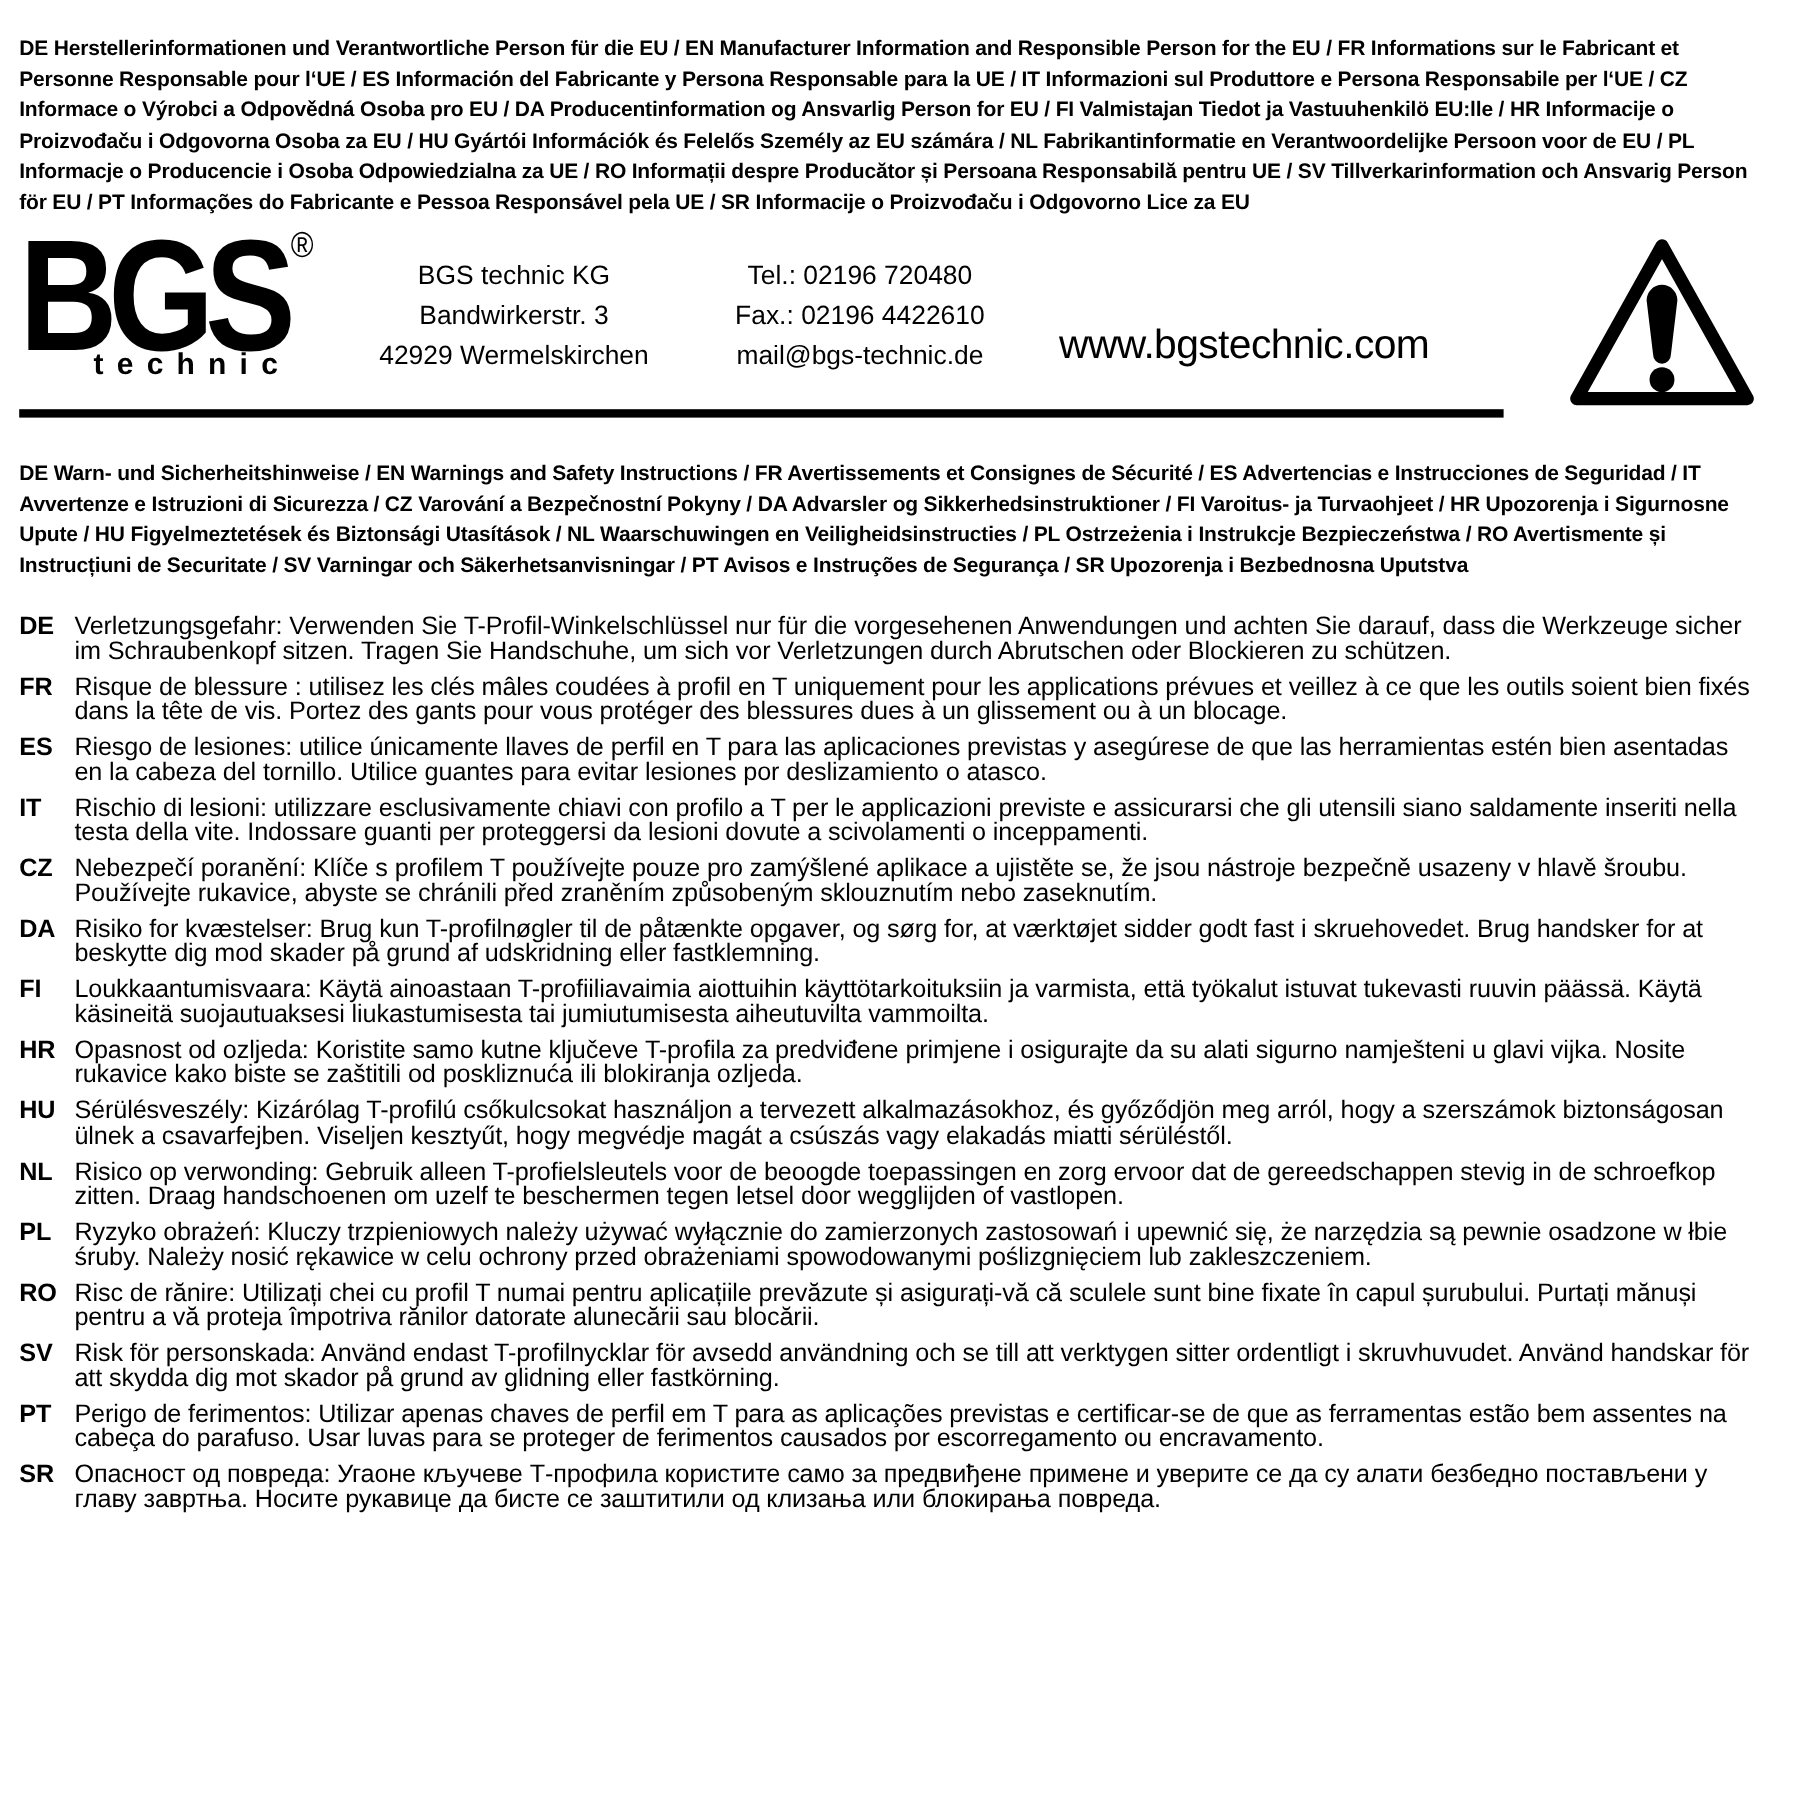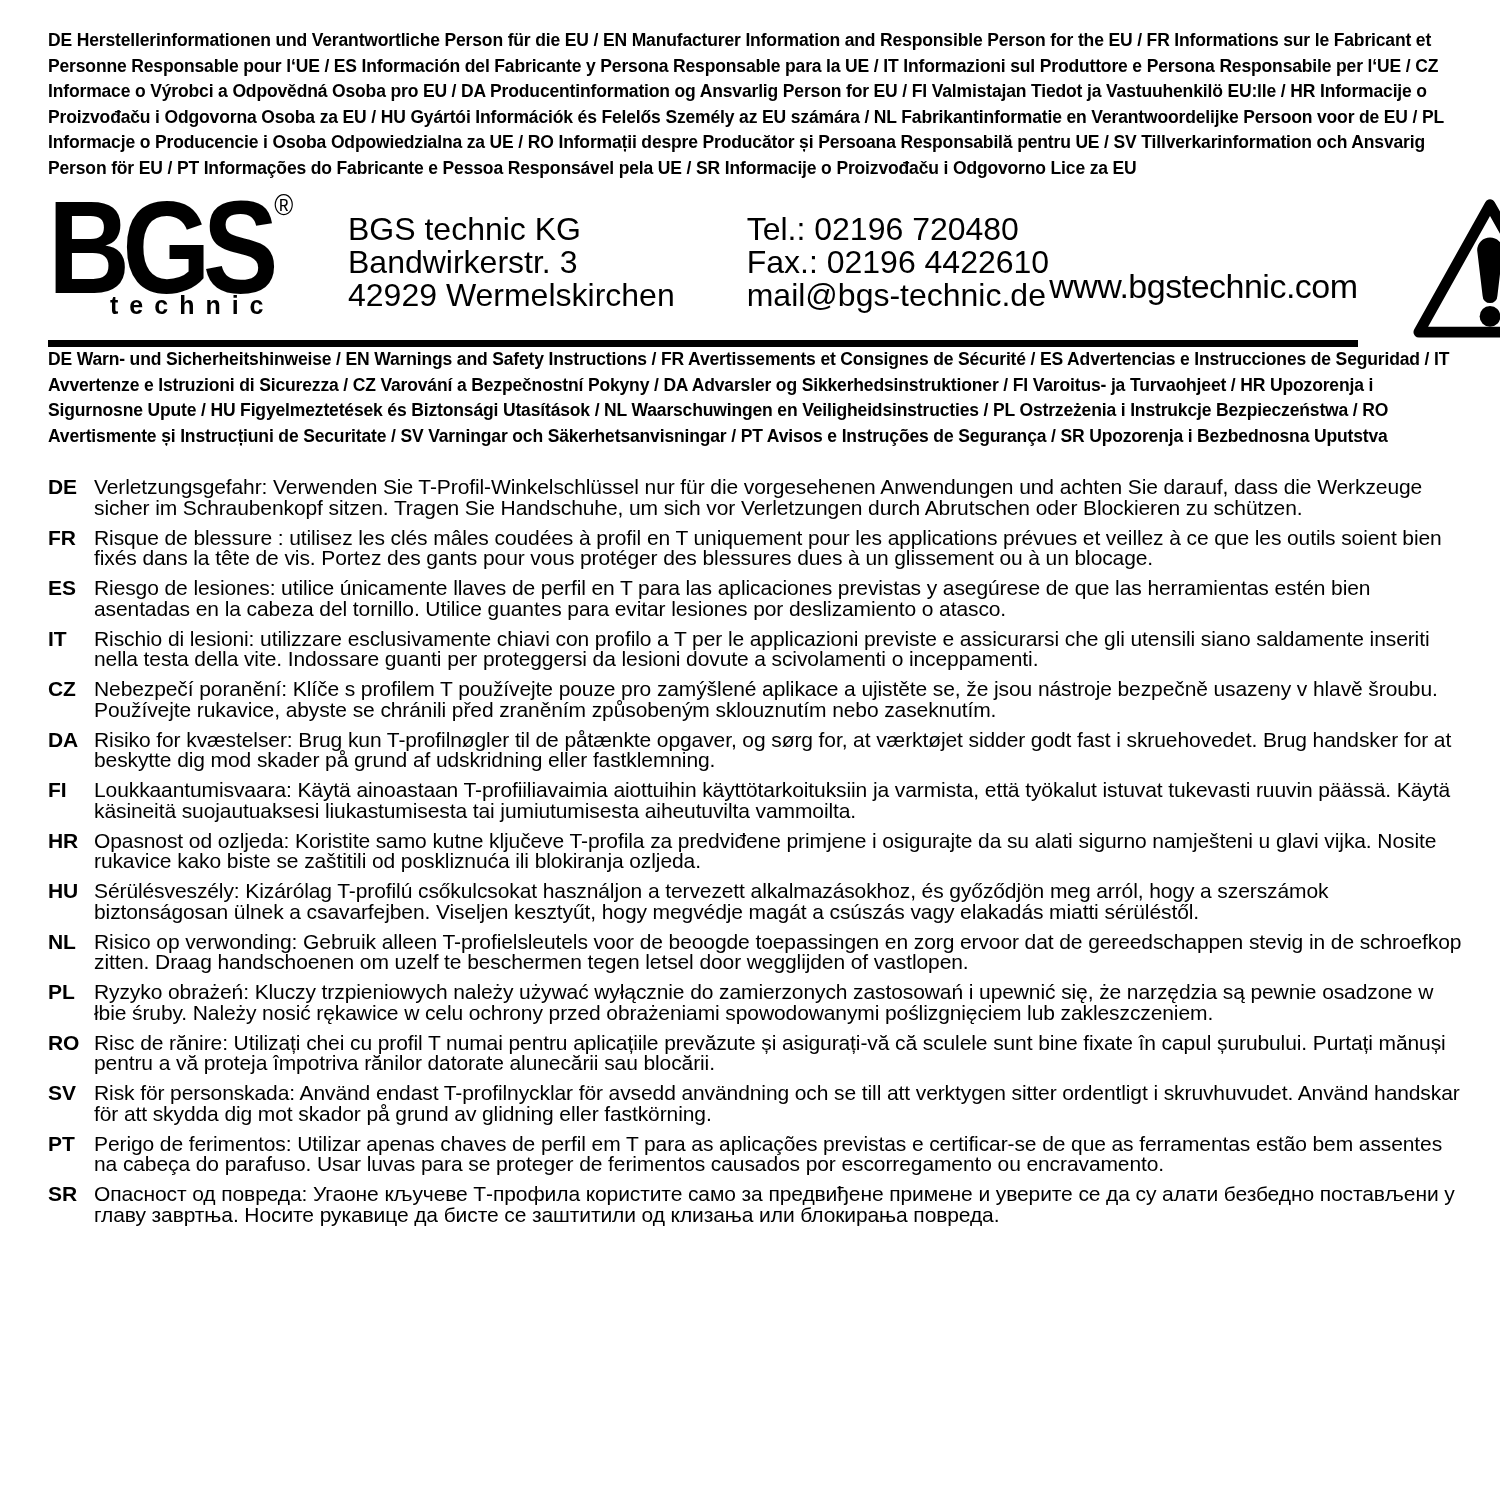--- a/index.html
+++ b/index.html
@@ -8,21 +8,21 @@
     background: #ffffff;
     color: #000000;
     font-family: "Liberation Sans", sans-serif;
   }
   .page {
     position: relative;
     width: 1500px;
     height: 1500px;
     background: #ffffff;
     box-sizing: border-box;
-    padding: 28px 36px 0 48px;
+    padding: 28px 36px 0 16px;
     overflow: hidden;
   }
   .head-par {
     margin: 0;
     font-weight: 700;
     font-size: 17.5px;
     line-height: 25.5px;
     letter-spacing: -0.15px;
     text-align: left;
   }
@@ -66,45 +66,46 @@
   }
   .logo-sub {
     font-weight: 700;
     font-size: 25px;
     letter-spacing: 11px;
     margin-left: 62px;
     margin-top: -10px;
     white-space: nowrap;
   }
   .addr, .contact {
-    font-size: 32px;
+    font-size: 22px;
     line-height: 33px;
     padding-top: 20px;
     white-space: nowrap;
+    text-align: center;
   }
   .addr { margin-left: 48px; }
   .contact { margin-left: 72px; }
   .website {
     flex: 1 1 auto;
     text-align: center;
     font-weight: 400;
     font-size: 34px;
     letter-spacing: -0.5px;
     align-self: flex-end;
     padding-bottom: 22px;
     white-space: nowrap;
   }
   .triangle {
     flex: 0 0 158px;
     width: 158px;
     padding-top: 0;
   }
   
   .warn-head {
-    margin-top: 0;
+    margin-top: 34px;
   }
   
   .warn-list {
     margin-top: 28px;
   }
   .warn-item {
     display: flex;
     font-size: 21px;
     line-height: 20.5px;
     margin-bottom: 9.5px;

